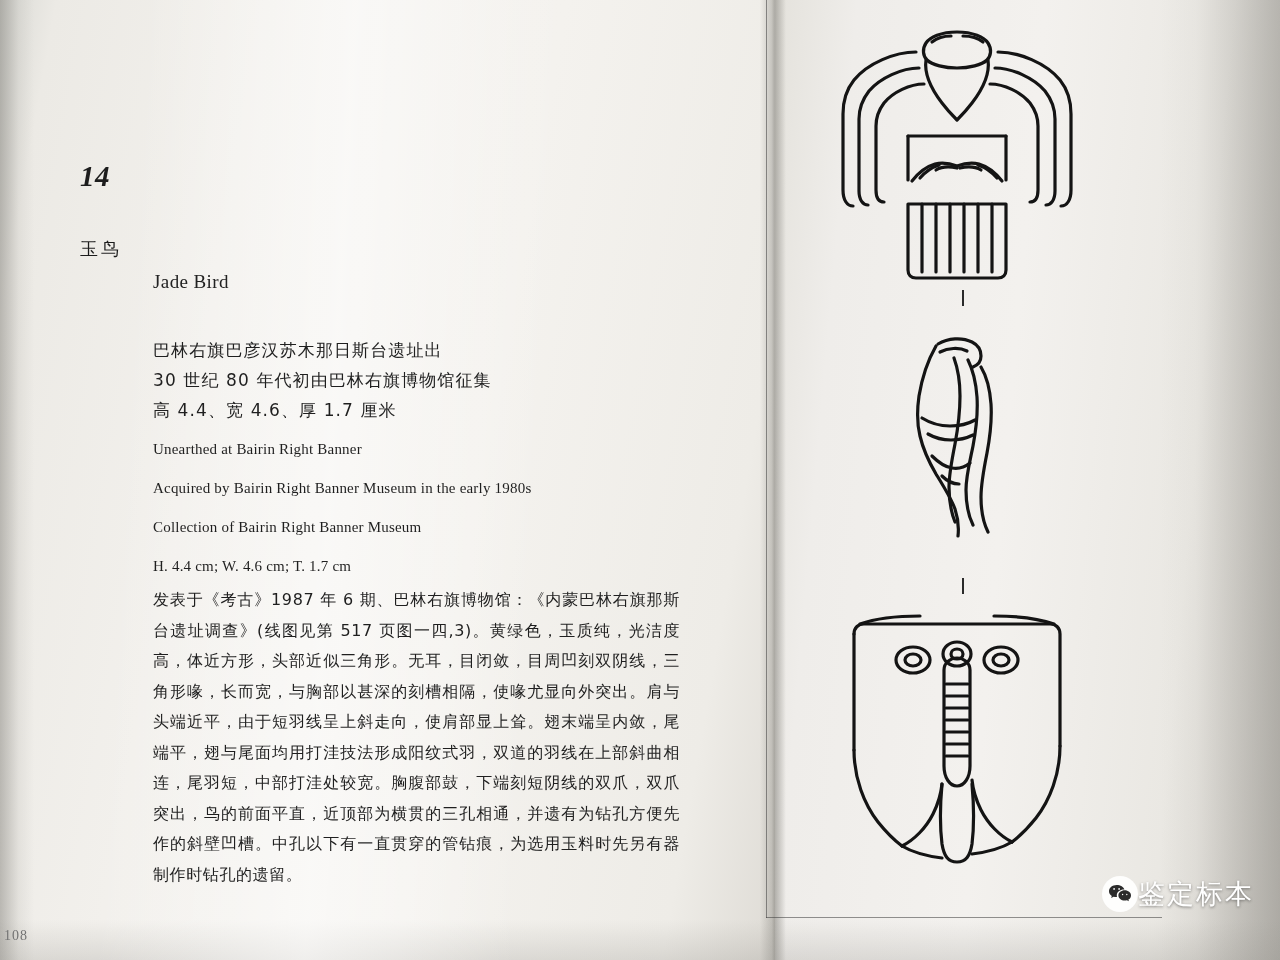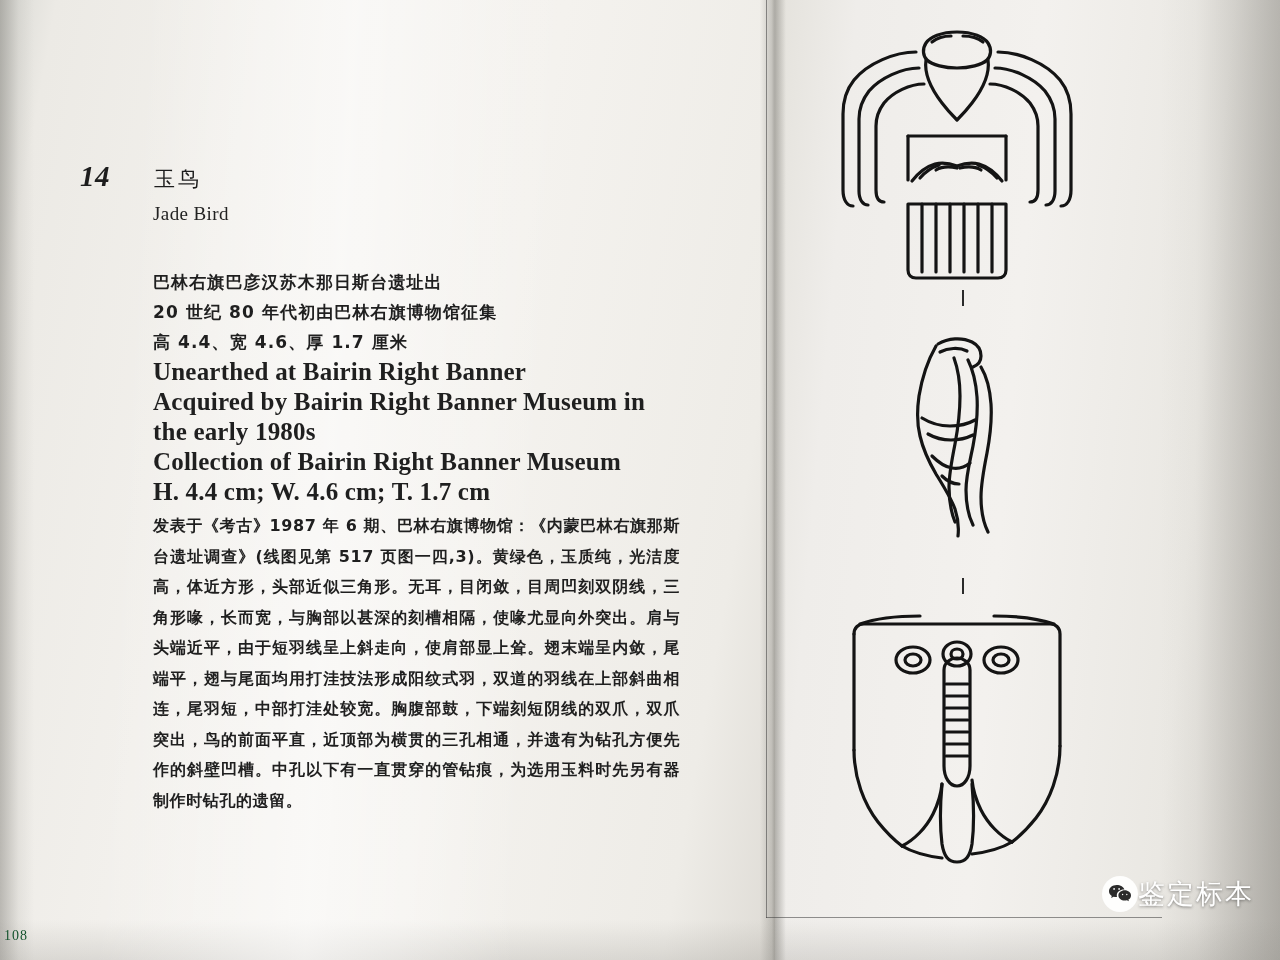--- a/index.html
+++ b/index.html
@@ -64,75 +64,76 @@
     position: absolute;
     left: 80px;
     top: 160px;
     width: 600px;
     color: #1d1d1d;
   }
   .entry-head {
     display: flex;
     align-items: baseline;
     gap: 44px;
+    flex-direction: column;
   }
   .entry-number {
     font-family: "Liberation Serif", serif;
     font-style: italic;
     font-weight: bold;
     font-size: 29px;
     letter-spacing: .5px;
   }
   .entry-title-cn {
     font-family: "DejaVu Sans", sans-serif;
-    font-size: 21px;
+    font-size: 18px;
     letter-spacing: 3px;
     color: #1c1c1c;
   }
   .entry-title-en {
     margin: 10px 0 16px 73px;
     font-size: 19px;
     letter-spacing: .4px;
     color: #222;
   }
 
   .meta-block {
     margin-top: 42px;
     margin-left: 73px;
-    font-weight: bold;
   }
   .meta-cn {
     font-family: "DejaVu Sans", sans-serif;
     font-size: 17px;
     line-height: 30px;
     letter-spacing: 1.1px;
     color: #1f1f1f;
   }
   .meta-en {
-    font-size: 25px;
+    font-size: 15px;
     line-height: 30px;
     letter-spacing: .2px;
     color: #1f1f1f;
+    margin-top: 9px;
   }
   .body-cn {
     margin-top: 4px;
     font-family: "DejaVu Sans", sans-serif;
     font-size: 16px;
     line-height: 30.5px;
     letter-spacing: .6px;
     text-align: justify;
     color: #1f1f1f;
   }
 
   .folio {
     position: absolute;
     left: 4px;
     bottom: 16px;
     font-size: 14px;
-    color: #14532d;
+    color: #737373;
     letter-spacing: 1px;
   }
 
   
   .plate {
     position: absolute;
     left: 752px;
     top: 0;
     width: 430px;
     height: 930px;
@@ -197,21 +198,21 @@
 
     <div class="entry-head">
       <div class="entry-number">14</div>
       <div class="entry-title-cn">玉鸟</div>
     </div>
 
     <div class="entry-title-en">Jade Bird</div>
 
     <div class="meta-block">
       <div class="meta-cn">巴林右旗巴彦汉苏木那日斯台遗址出</div>
-      <div class="meta-cn">20 世纪 80 年代初由巴林右旗博物馆征集</div>
+      <div class="meta-cn">30 世纪 80 年代初由巴林右旗博物馆征集</div>
       <div class="meta-cn">高 4.4、宽 4.6、厚 1.7 厘米</div>
 
       <div class="meta-en">Unearthed at Bairin Right Banner</div>
       <div class="meta-en">Acquired by Bairin Right Banner Museum in the early 1980s</div>
       <div class="meta-en">Collection of Bairin Right Banner Museum</div>
       <div class="meta-en">H. 4.4 cm; W. 4.6 cm; T. 1.7 cm</div>
 
       <div class="body-cn">发表于《考古》1987 年 6 期、巴林右旗博物馆：《内蒙巴林右旗那斯台遗址调查》(线图见第 517 页图一四,3)。黄绿色，玉质纯，光洁度高，体近方形，头部近似三角形。无耳，目闭敛，目周凹刻双阴线，三角形喙，长而宽，与胸部以甚深的刻槽相隔，使喙尤显向外突出。肩与头端近平，由于短羽线呈上斜走向，使肩部显上耸。翅末端呈内敛，尾端平，翅与尾面均用打洼技法形成阳纹式羽，双道的羽线在上部斜曲相连，尾羽短，中部打洼处较宽。胸腹部鼓，下端刻短阴线的双爪，双爪突出，鸟的前面平直，近顶部为横贯的三孔相通，并遗有为钻孔方便先作的斜壁凹槽。中孔以下有一直贯穿的管钻痕，为选用玉料时先另有器制作时钻孔的遗留。</div>
     </div>
   </div>

